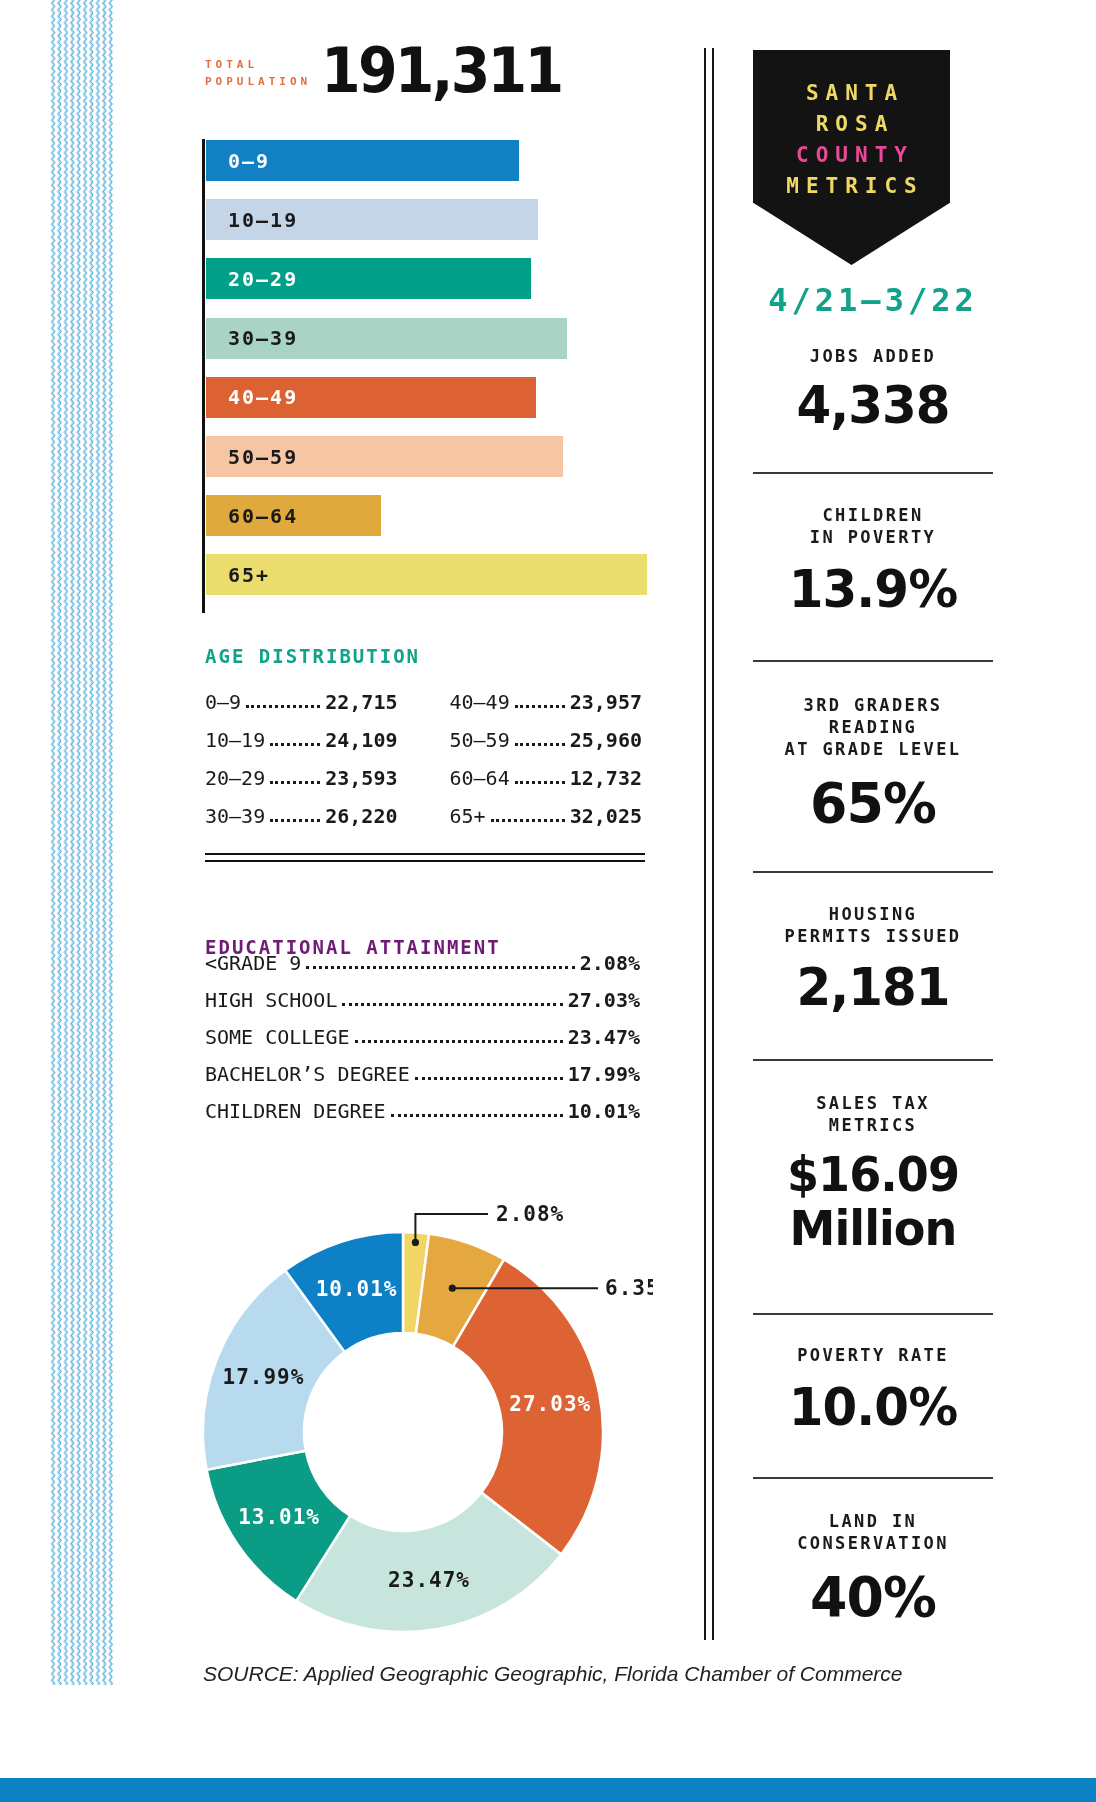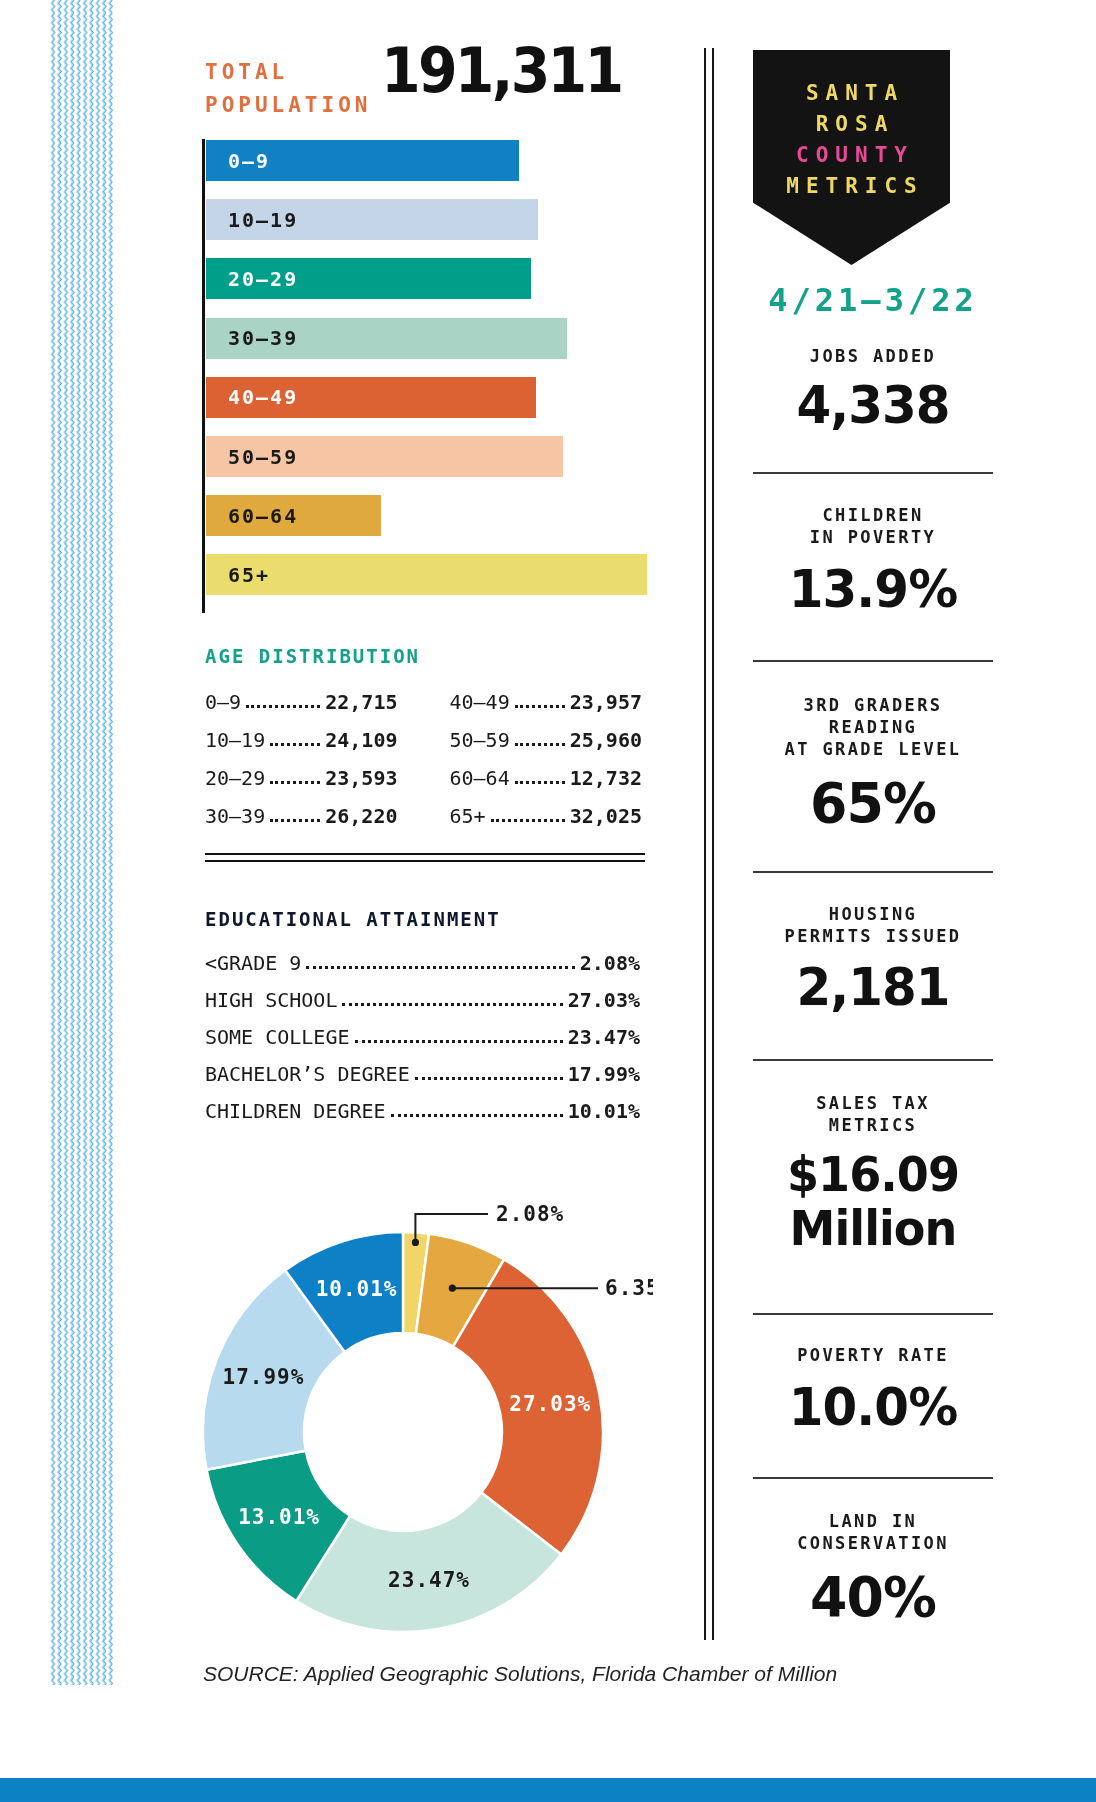--- a/index.html
+++ b/index.html
@@ -2,21 +2,21 @@
 <html><head>
 <meta charset="utf-8">
 <style>
   html,body{margin:0;padding:0;background:#ffffff;}
   #canvas{position:relative;width:1096px;height:1802px;background:#ffffff;overflow:hidden;
           font-family:"DejaVu Sans Mono",monospace;color:#1a1a1a;}
   .abs{position:absolute;}
 
   
   .hdr{display:flex;align-items:flex-start;}
-  .hdr-label{font-weight:bold;font-size:21px;letter-spacing:4px;line-height:1.55;color:#e2703f;padding-top:16px;}
+  .hdr-label{font-weight:bold;font-size:11px;letter-spacing:4px;line-height:1.55;color:#e2703f;padding-top:16px;}
   .hdr-num{font-family:"DejaVu Sans",sans-serif;font-weight:bold;font-size:62px;letter-spacing:-3px;
            line-height:1;margin-left:10px;transform:scaleX(.92);transform-origin:left top;color:#111;}
 
   
   #barchart{left:203px;top:140px;width:460px;height:475px;}
   .axis{left:202px;top:139px;width:3px;height:474px;background:#111;}
   .bar{position:absolute;left:3px;height:41px;display:flex;align-items:center;}
   .bar span{font-size:20px;font-weight:bold;letter-spacing:2px;padding-left:22px;}
 
   
@@ -141,21 +141,21 @@
       </div>
       <div class="dlist-row">
         <span class="lbl">65+</span>
         <span class="leader"></span>
         <span class="val">32,025</span>
       </div>
     </div>
 
   <div class="abs dbl-rule"></div>
 
-  <div class="abs sect-head" style="left:205px;top:908px;color:#0f172a;">EDUCATIONAL ATTAINMENT</div>
+  <div class="abs sect-head" style="left:205px;top:936px;color:#701a75;">EDUCATIONAL ATTAINMENT</div>
   <div class="abs" id="edulist">
       <div class="dlist-row">
         <span class="lbl">&lt;GRADE 9</span>
         <span class="leader"></span>
         <span class="val">2.08%</span>
       </div>
       <div class="dlist-row">
         <span class="lbl">HIGH SCHOOL</span>
         <span class="leader"></span>
         <span class="val">27.03%</span>
@@ -259,15 +259,15 @@
       <div class="abs metric-rule" style="left: 753px; top: 1477px;"></div>
       <div class="abs metric-label" style="left: 753px; top: 1510px;">
         <div>LAND IN</div>
         <div>CONSERVATION</div>
       </div>
       <div class="abs metric-value" style="left: 753px; top: 1566px; font-size: 56px;">
         <div>40%</div>
       </div>
     </div>
 
-  <div class="abs" id="source">SOURCE: Applied Geographic Solutions, Florida Chamber of Million</div>
+  <div class="abs" id="source">SOURCE: Applied Geographic Geographic, Florida Chamber of Commerce</div>
   <div class="abs" id="bottombar" style="background: rgb(12, 130, 196);"></div>
 </div>
 
 </body></html>

